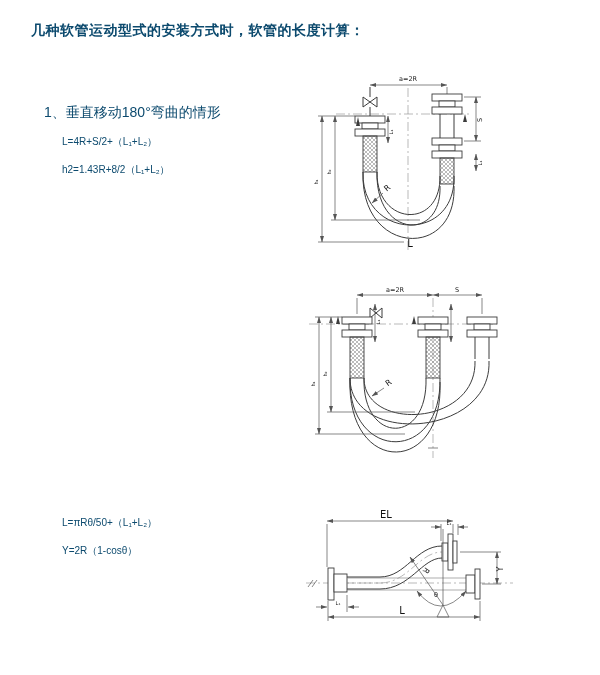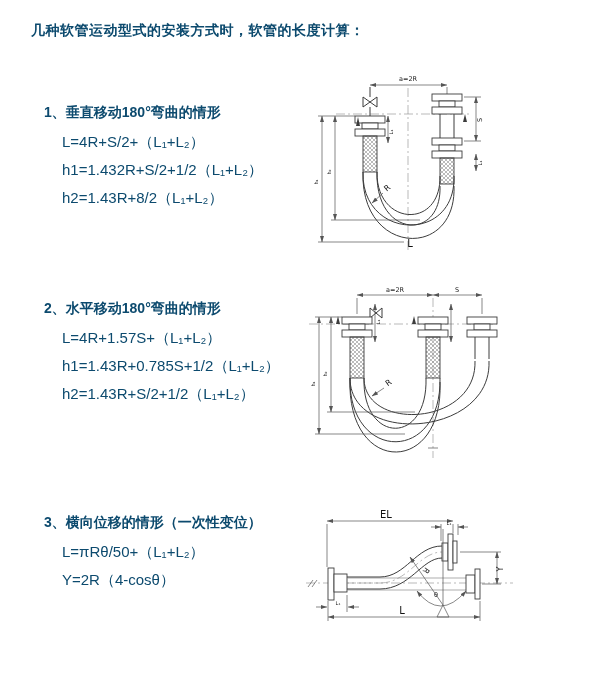--- a/index.html
+++ b/index.html
@@ -6,22 +6,22 @@
   .page{
     position:relative;width:600px;height:675px;background:#ffffff;
     font-family:"Liberation Sans","DejaVu Sans",sans-serif;color:#0c4a6e;
     overflow:hidden;margin:0 auto;
   }
   .doc-title{
     position:absolute;left:31px;top:22px;font-size:14px;font-weight:bold;
     letter-spacing:0.5px;white-space:nowrap;
   }
   .sec{position:absolute;left:44px;width:260px;}
-  .sec-heading{font-size:14px;font-weight:bold;margin:0 0 11px 0;white-space:nowrap;}
-  .formula{font-size:15px;margin:0 0 10px 18px;line-height:18px;white-space:nowrap;}
+  .sec-heading{font-size:14px;font-weight:normal;margin:0 0 11px 0;white-space:nowrap;}
+  .formula{font-size:10px;margin:0 0 10px 18px;line-height:18px;white-space:nowrap;}
   svg.diag{position:absolute;}
   
   .ol{stroke:#3c3c3c;stroke-width:1;fill:none;}
   .olf{stroke:#3c3c3c;stroke-width:0.9;fill:#ffffff;}
   .dl{stroke:#555;stroke-width:0.7;fill:none;}
   .cl{stroke:#8a8a8a;stroke-width:0.6;stroke-dasharray:9 3 2 3;fill:none;}
   .ghost{stroke:#8a8a8a;stroke-width:0.7;fill:none;}
   .arrow{fill:#3c3c3c;stroke:none;}
   .dt{font:6.5px "DejaVu Sans",sans-serif;fill:#222;text-anchor:middle;}
   .dts{font:5px "DejaVu Sans",sans-serif;fill:#222;text-anchor:middle;}
@@ -31,35 +31,27 @@
 </head>
 <body>
 
 <div class="page">
 
   <div class="doc-title">几种软管运动型式的安装方式时，软管的长度计算：</div>
 
   <section class="sec" style="top:104px">
     <h2 class="sec-heading">1、垂直移动180°弯曲的情形</h2>
     <div class="formula">L=4R+S/2+（L₁+L₂）</div>
-    <div class="formula">h1=1.432R+S/2+1/2（L₁+L₂）</div>
     <div class="formula">h2=1.43R+8/2（L₁+L₂）</div>
   </section>
 
-  <section class="sec" style="top:300px">
-    <h2 class="sec-heading">2、水平移动180°弯曲的情形</h2>
-    <div class="formula">L=4R+1.57S+（L₁+L₂）</div>
-    <div class="formula">h1=1.43R+0.785S+1/2（L₁+L₂）</div>
-    <div class="formula">h2=1.43R+S/2+1/2（L₁+L₂）</div>
-  </section>
 
   <section class="sec" style="top:514px">
-    <h2 class="sec-heading">3、横向位移的情形（一次性变位）</h2>
     <div class="formula">L=πRθ/50+（L₁+L₂）</div>
-    <div class="formula">Y=2R（4-cosθ）</div>
+    <div class="formula">Y=2R（1-cosθ）</div>
   </section>
 
   <svg class="diag" style="left:308px;top:70px" width="285" height="190" viewBox="0 0 285 190">
     <defs>
       <pattern id="mesh1" patternUnits="userSpaceOnUse" width="4" height="4">
         <path d="M0,4 L4,0 M0,0 L4,4" stroke="#777" stroke-width="0.5"></path>
       </pattern>
       <marker id="arr1" viewBox="0 0 10 10" refX="9.5" refY="5" markerWidth="9" markerHeight="9" orient="auto-start-reverse">
         <path d="M0,1.8 L10,5 L0,8.2 Z" fill="#555"></path>
       </marker>

